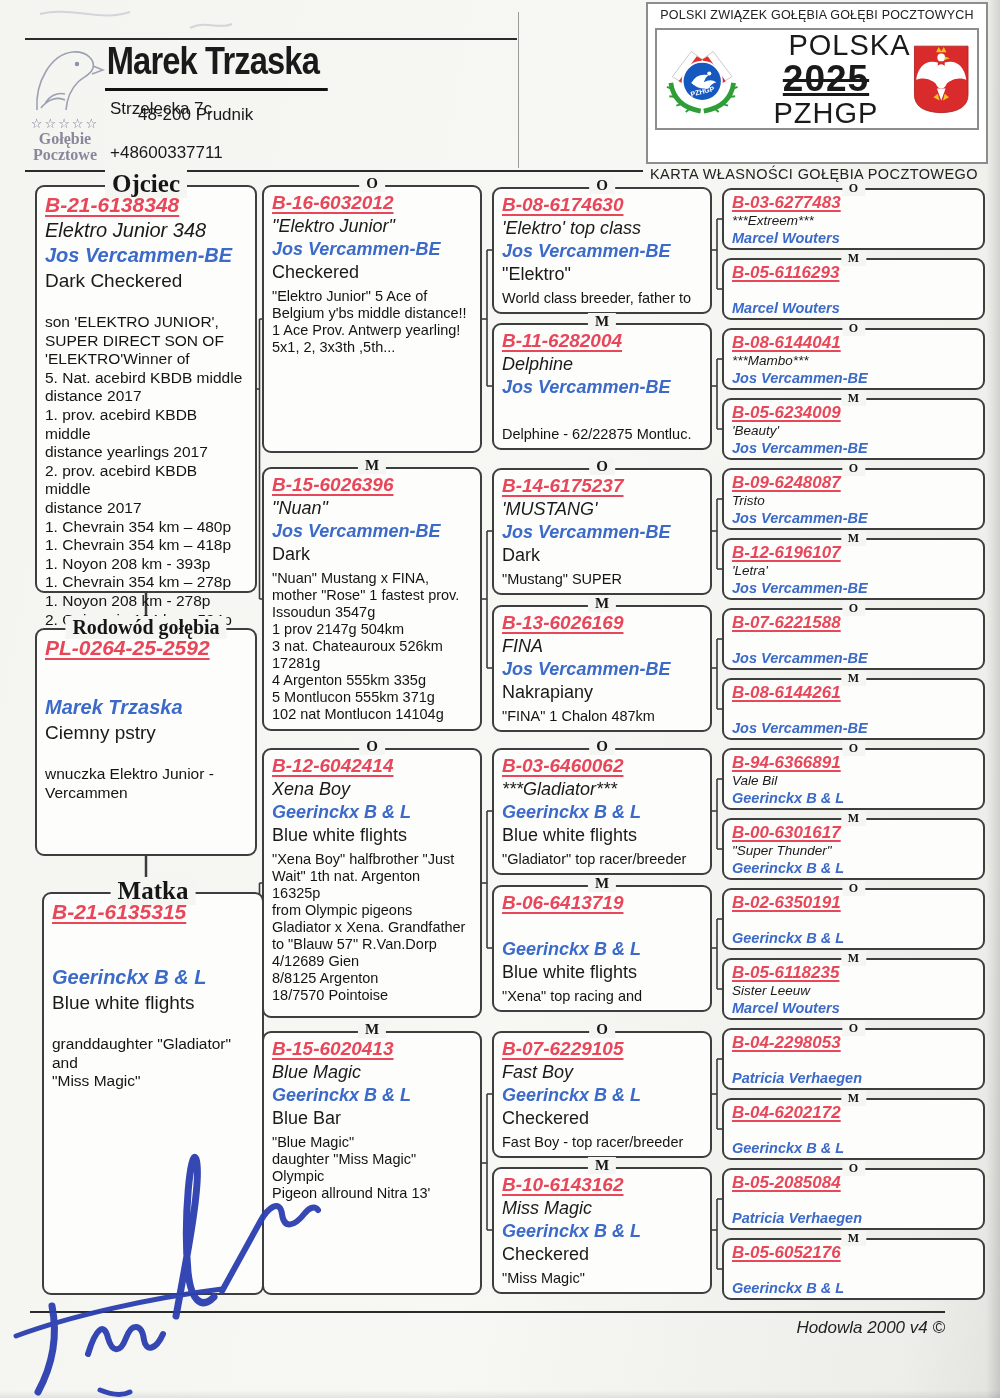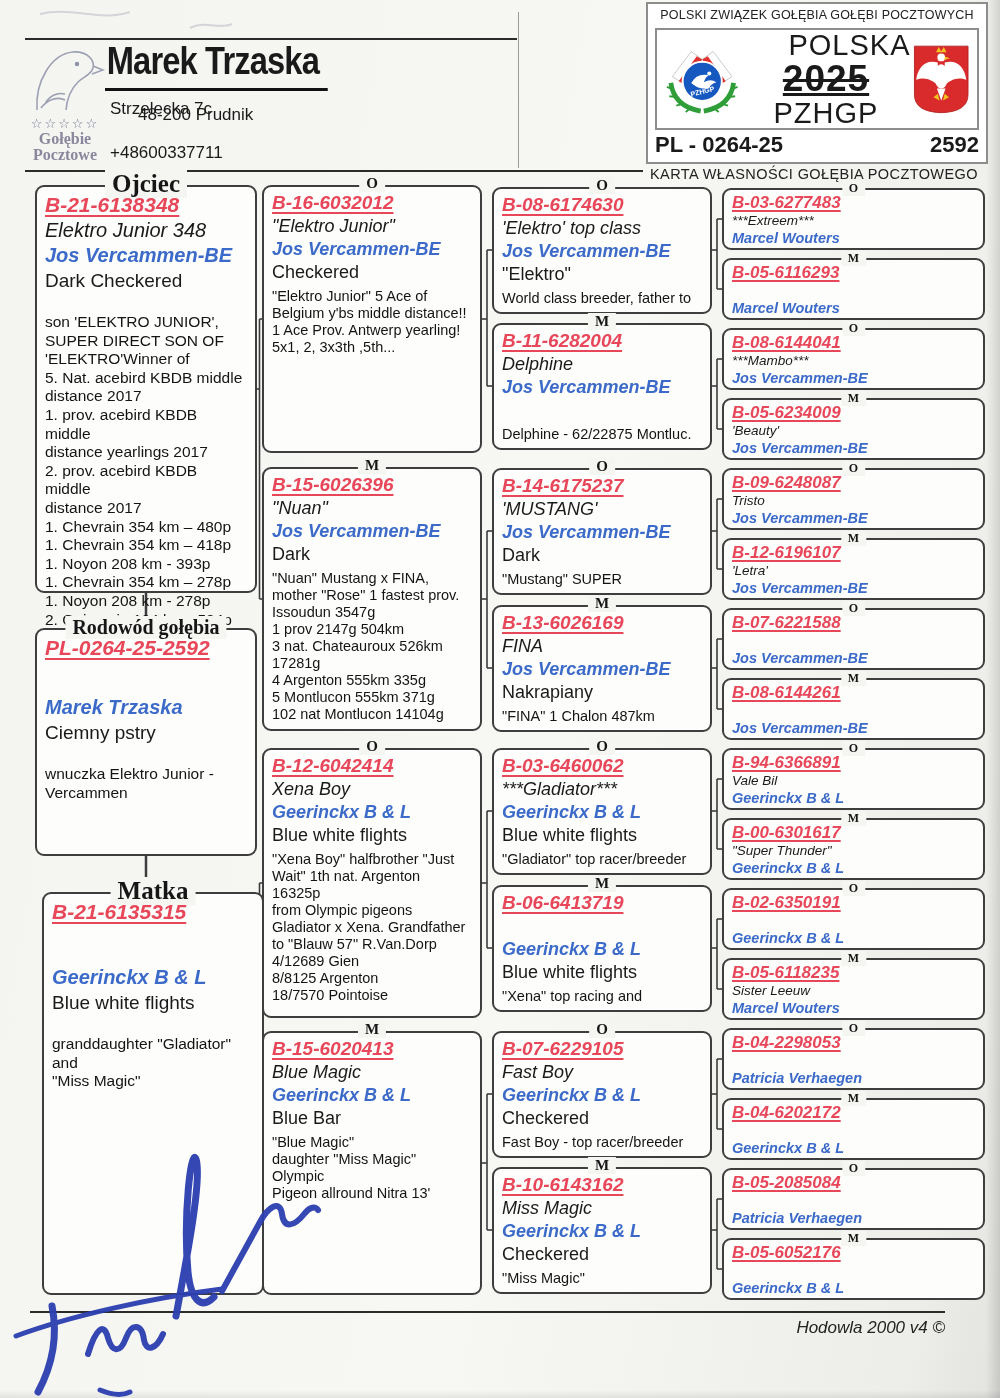--- a/index.html
+++ b/index.html
@@ -189,24 +189,20 @@
         <circle cx="35" cy="16" r="4.5" fill="#ffffff"></circle>
         <polygon points="39,15 45,17 39,19" fill="#f2c21e"></polygon>
         <path d="M31 22 C18 18 8 26 6 42 C16 38 24 42 31 48 Z" fill="#ffffff"></path>
         <path d="M39 22 C52 18 62 26 64 42 C54 38 46 42 39 48 Z" fill="#ffffff"></path>
         <ellipse cx="35" cy="38" rx="8" ry="14" fill="#ffffff"></ellipse>
         <polygon points="30,52 40,52 35,66" fill="#ffffff"></polygon>
         <polygon points="26,62 31,58 33,66" fill="#f2c21e"></polygon>
         <polygon points="44,62 39,58 37,66" fill="#f2c21e"></polygon>
       </svg>
     </div>
-    <div class="brow">
-      <span>PL - 0264-25</span>
-      <span>2592</span>
-    </div>
   </div>
   <div id="card-title">KARTA WŁASNOŚCI GOŁĘBIA POCZTOWEGO</div>
 
   <div id="tree">
     <div class="pbox gen1" style="left:35px;top:185px;width:222px;height:408px;">
       <span class="legend">Ojciec</span>
       <div class="ring">B-21-6138348</div>
       <div class="name">Elektro Junior 348</div>
       <div class="breeder">Jos Vercammen-BE</div>
       <div class="colorline">Dark Checkered</div>

